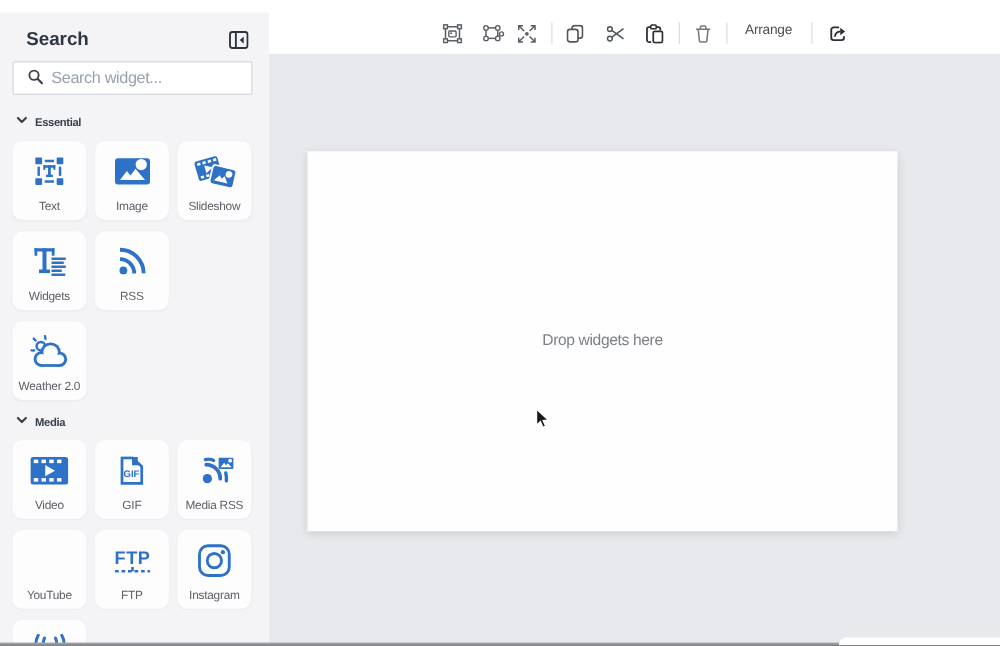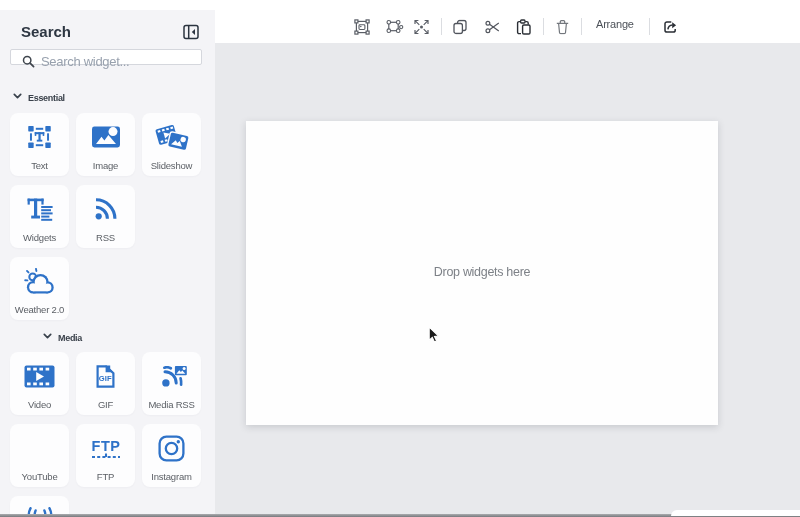--- a/index.html
+++ b/index.html
@@ -2,21 +2,21 @@
 <html><head>
 <meta charset="utf-8">
 <style>
   html,body{margin:0;padding:0;width:800px;height:517px;overflow:hidden;
     font-family:"Liberation Sans",sans-serif;background:#ffffff;}
   *{box-sizing:border-box;}
   #stage{position:relative;width:800px;height:517px;}
   #sidebar{position:absolute;left:0;top:10px;width:215px;height:507px;background:#f4f4f7;}
   #sbtitle{position:absolute;left:21px;top:13px;font-size:15px;font-weight:700;color:#2d3642;}
   #collapse{position:absolute;left:183px;top:14px;}
-  #search{position:absolute;left:10px;top:39px;width:192px;height:16px;background:#fff;
+  #search{position:absolute;left:10px;top:39px;width:192px;height:27px;background:#fff;
     border:1px solid #d5d7dd;border-radius:2px;}
   #search svg{position:absolute;left:11px;top:4px;}
   #search .ph{position:absolute;left:30px;top:4px;font-size:13px;letter-spacing:-0.3px;color:#98a1ae;}
   .sechead{position:absolute;font-size:9px;letter-spacing:-0.3px;font-weight:700;color:#39404a;}
   .sechead svg{position:absolute;}
   .card{position:absolute;width:59px;height:63px;background:#fdfdfe;border-radius:8px;
     box-shadow:0 1px 2px rgba(40,45,60,0.03);text-align:center;}
   .card .ic{position:absolute;left:0;right:0;top:9px;height:30px;
     display:flex;align-items:center;justify-content:center;}
   .card .lbl{position:absolute;left:-8px;right:-8px;bottom:5px;font-size:9.5px;
@@ -275,21 +275,21 @@
             <circle cx="9.2" cy="19.2" r="4"></circle>
             <circle cx="16.5" cy="14" r="5.8"></circle>
             <circle cx="23.6" cy="19.4" r="3.8"></circle>
             <rect x="9.2" y="16.8" width="14.4" height="6.5"></rect>
           </g>
         </svg>
       </div>
       <div class="lbl">Weather 2.0</div>
     </div>
 
-    <div class="sechead" style="left:28px;top:323px;margin-left:30px;">
+    <div class="sechead" style="left:28px;top:323px;">
       <svg style="left:-15px;top:0px;" width="9" height="7" viewBox="0 0 9 7">
         <path d="M1.3 1.4 L4.5 4.6 L7.7 1.4" fill="none" stroke="#39414c" stroke-width="1.7" stroke-linecap="round" stroke-linejoin="round"></path>
       </svg>
       Media
     </div>
 
     <div class="card" style="left:10px;top:342px;">
       <div class="ic">
         <svg width="31" height="23" viewBox="0 0 31 23">
           <rect x="0.5" y="0.5" width="30" height="22" rx="2" fill="#2e72c8"></rect>

